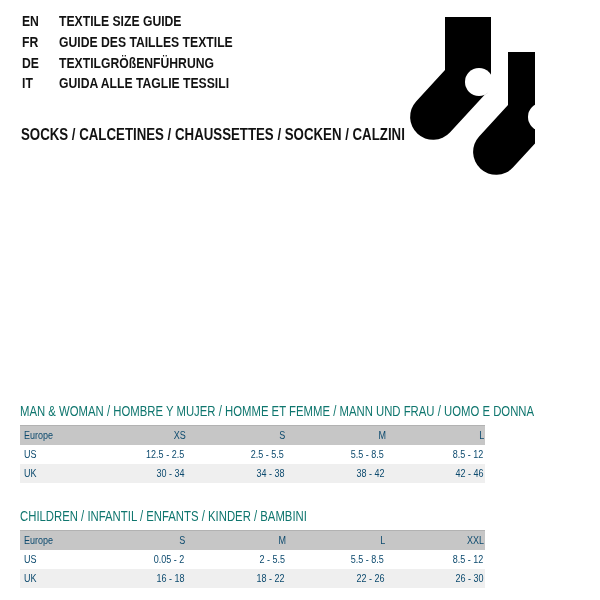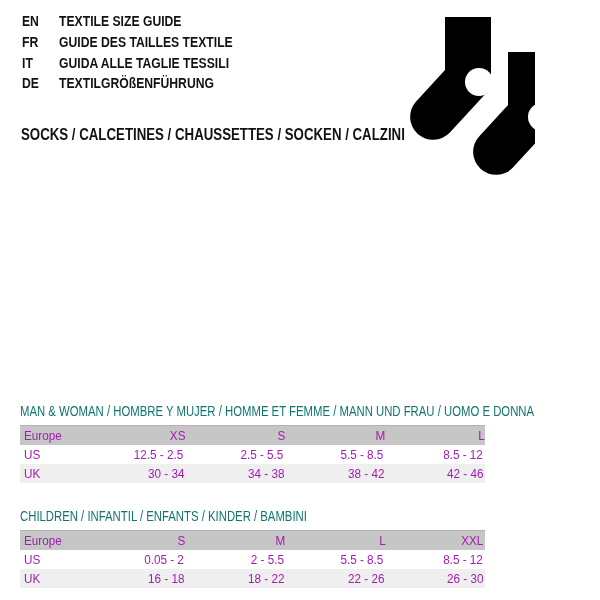--- a/index.html
+++ b/index.html
@@ -18,21 +18,21 @@
 
   
   .socks{position:absolute;left:395px;top:0;width:185px;height:185px;}
 
   
   .tbl{position:absolute;left:20px;width:465px;}
   .t1{top:404px;}
   .t2{top:509px;}
   .tbl-title{font-weight:400;font-size:14px;line-height:15px;height:15px;color:#0f766e;margin-bottom:6px;}
   .cond-title{display:inline-block;transform:scaleX(0.81);transform-origin:0 50%;white-space:nowrap;}
-  table{border-collapse:collapse;width:465px;table-layout:fixed;font-size:13px;color:#a21caf;}
+  table{border-collapse:collapse;width:465px;table-layout:fixed;font-size:10px;color:#0c4a6e;}
   thead tr{height:19px;border-top:1px solid #b2b2b2;}
   tbody tr{height:19px;margin-left:23px;}
   th,td{font-weight:400;text-align:right;padding:0;vertical-align:middle;}
   th.left,td.left{text-align:left;padding-left:4px;}
   .cc{display:inline-block;transform:scaleX(0.9);transform-origin:50% 50%;white-space:nowrap;}
   .ccl{transform-origin:0 50%;}
 </style>
 </head>
 <body>
 
@@ -41,26 +41,26 @@
   <div class="lang-block">
     <div class="lang-row">
       <span><span class="cond">EN</span></span>
       <span><span class="cond">TEXTILE SIZE GUIDE</span></span>
     </div>
     <div class="lang-row">
       <span><span class="cond">FR</span></span>
       <span><span class="cond">GUIDE DES TAILLES TEXTILE</span></span>
     </div>
     <div class="lang-row">
+      <span><span class="cond">DE</span></span>
+      <span><span class="cond">TEXTILGRÖßENFÜHRUNG</span></span>
+    </div>
+    <div class="lang-row">
       <span><span class="cond">IT</span></span>
       <span><span class="cond">GUIDA ALLE TAGLIE TESSILI</span></span>
-    </div>
-    <div class="lang-row">
-      <span><span class="cond">DE</span></span>
-      <span><span class="cond">TEXTILGRÖßENFÜHRUNG</span></span>
     </div>
   </div>
 
   <div class="category">
     <span class="cond-wide">SOCKS / CALCETINES / CHAUSSETTES / SOCKEN / CALZINI</span>
   </div>
 
   <svg class="socks" viewBox="0 0 185 185" xmlns="http://www.w3.org/2000/svg">
     <g>
       <path fill="#000" d="M 50 17 H 96 V 80 Q 96 92 89.9 94.6 L 54.9 132.6 A 23 23 0 0 1 21.1 101.4 L 50 70 Z"></path>

